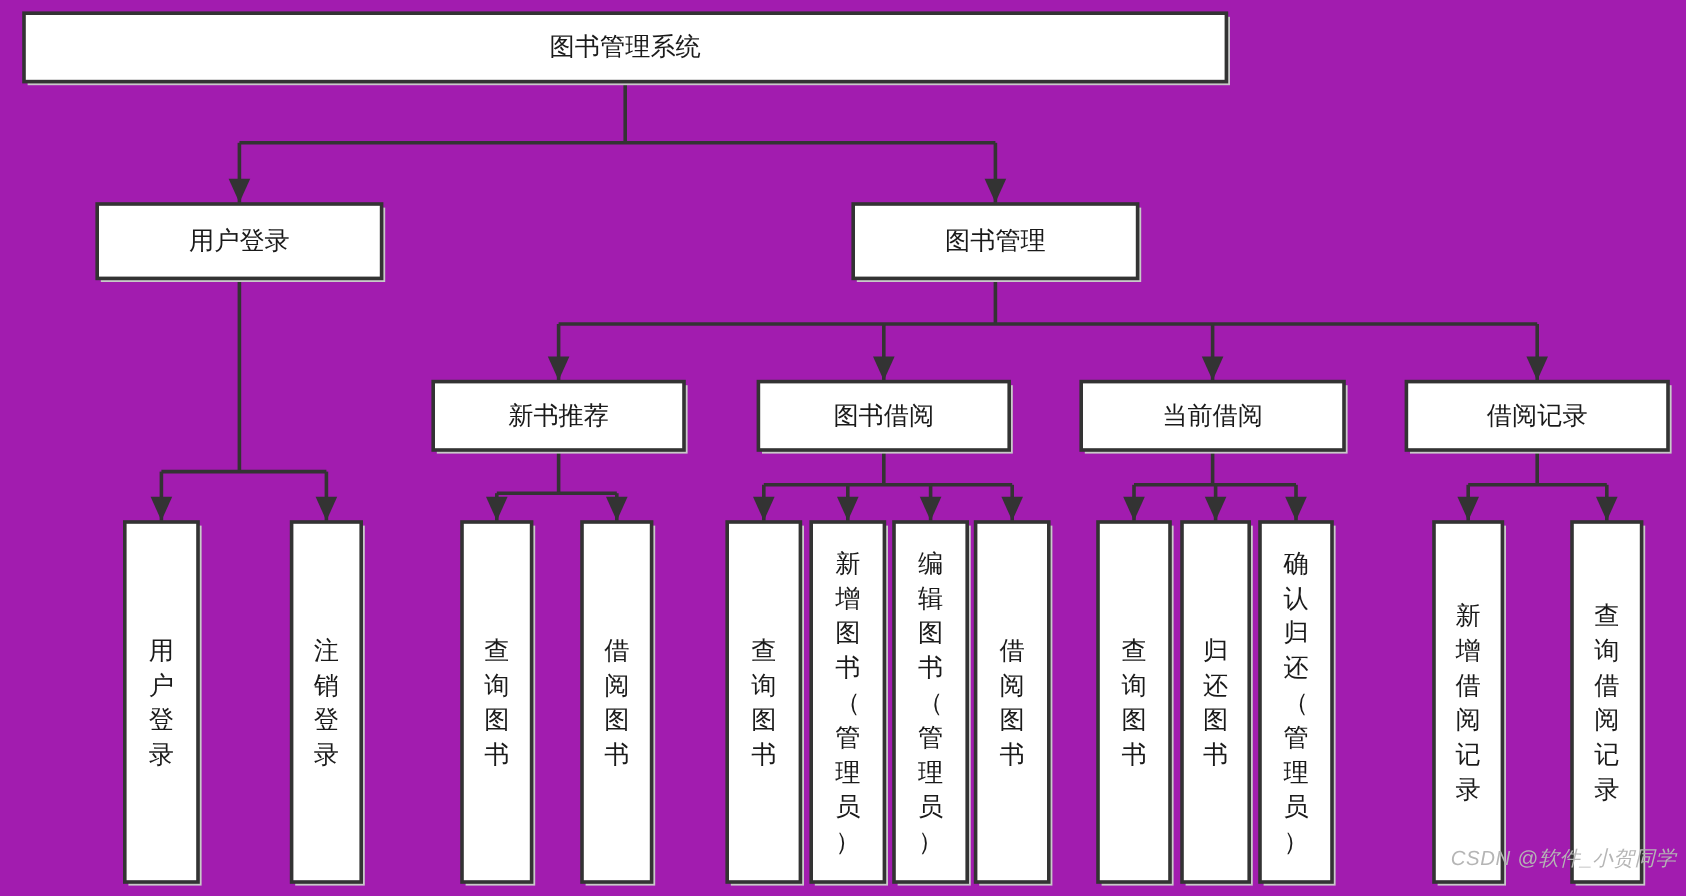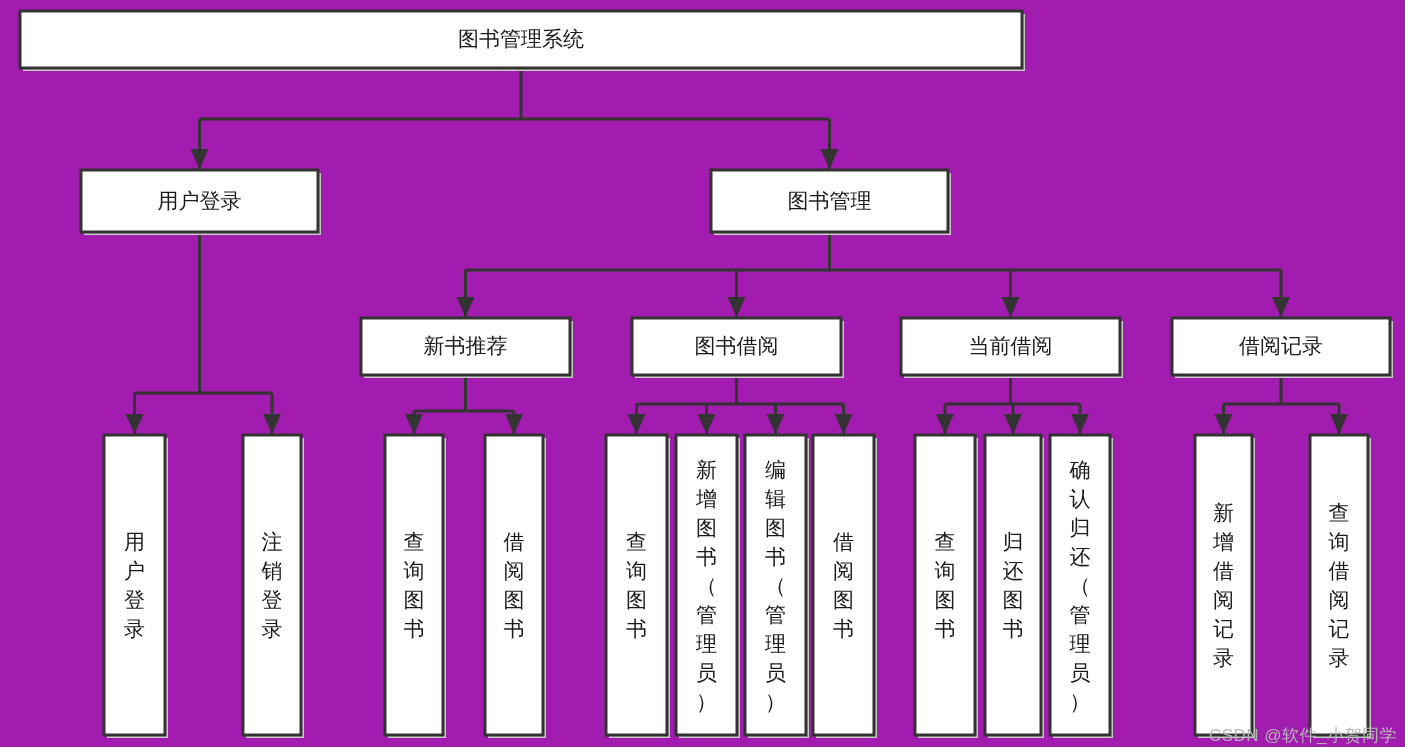--- a/index.html
+++ b/index.html
@@ -49,26 +49,27 @@
   }
   .node-label-v {
     font-family: "Liberation Sans", "DejaVu Sans", sans-serif;
     font-size: 21px;
     fill: #1a1a1a;
     text-anchor: middle;
   }
   .watermark {
     position: absolute;
     right: 8px;
-    bottom: 0;
+    bottom: 20px;
     font-family: "Liberation Sans", "DejaVu Sans", sans-serif;
     font-size: 17px;
     color: #b5b5b5;
     white-space: nowrap;
     letter-spacing: 0.5px;
+    font-style: italic;
   }
 </style>
 </head>
 <body>
 
 <div id="diagram-root">
   <svg id="flow" viewBox="0 0 1405 747">
       <g>
         <line class="edge" x1="521" y1="68" x2="521" y2="119"></line>
         <line class="edge" x1="199.5" y1="119" x2="829.5" y2="119"></line>

